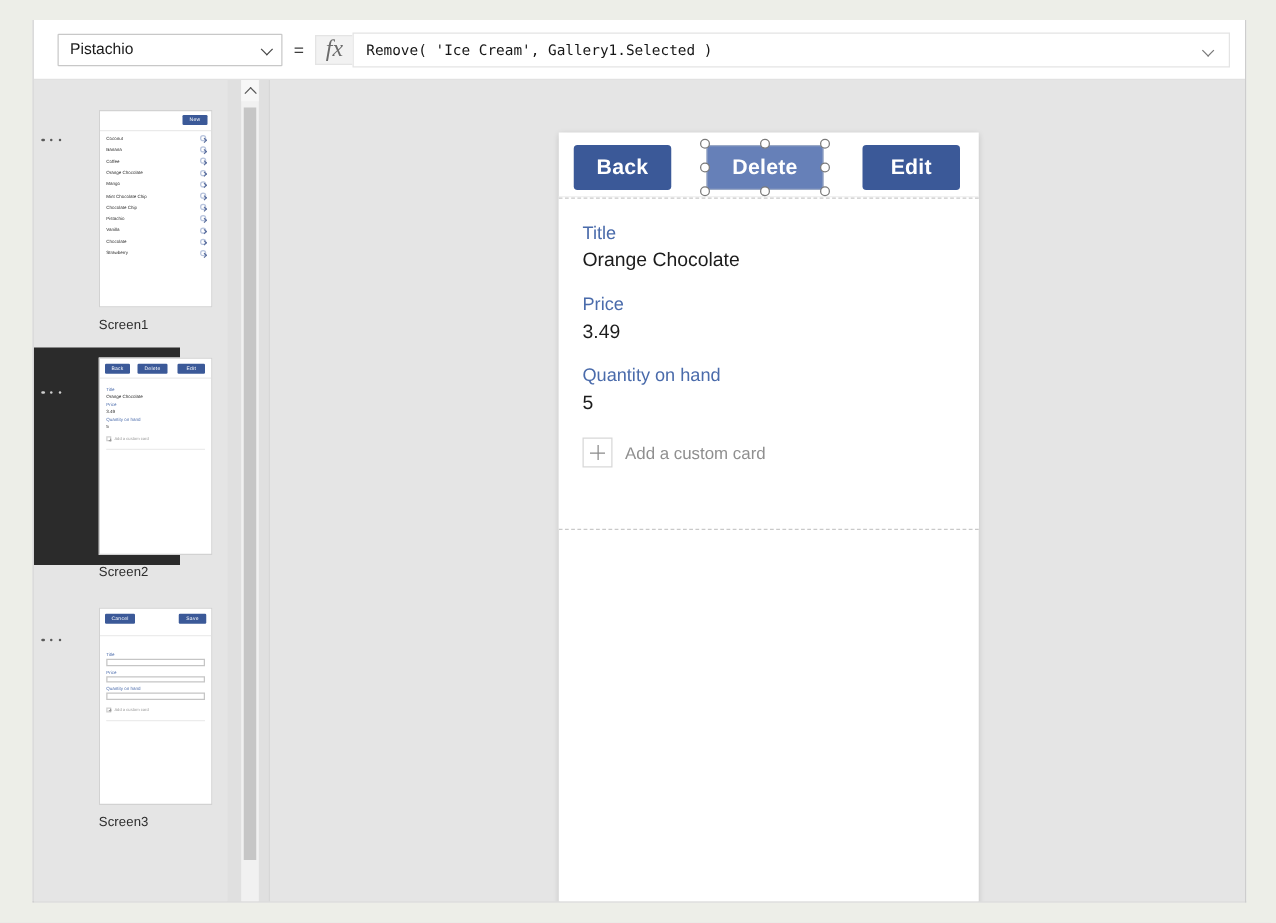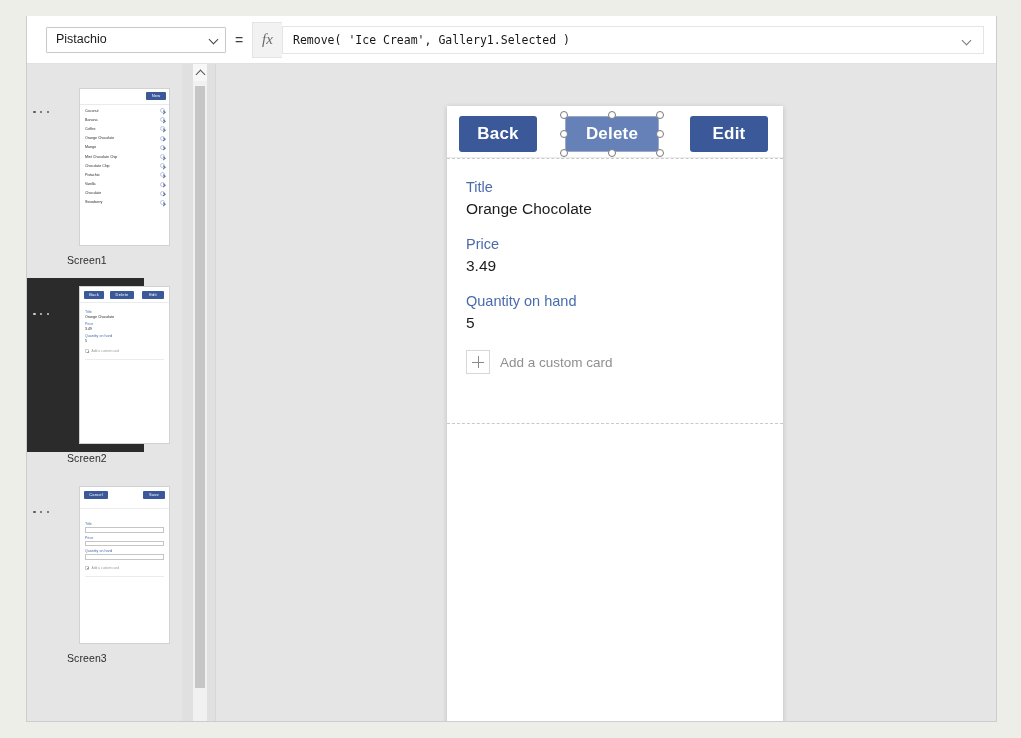--- a/index.html
+++ b/index.html
@@ -60,30 +60,30 @@
     transform: rotate(45deg);
   }
   .eq-sign {
     width: 26px;
     text-align: center;
     font-size: 14px;
     color: #3c3c3c;
     user-select: none;
   }
   .fx-box {
-    width: 30px; height: 36px;
+    width: 30px; height: 24px;
     background: #f2f2f2;
     border: 1px solid #e4e4e4;
     border-right: none;
     display: flex;
     align-items: center;
     justify-content: center;
     font-family: "Liberation Serif", serif;
     font-style: italic;
-    font-size: 15px;
+    font-size: 19px;
     color: #6a6a6a;
   }
   .fx-input {
     flex: 1;
     height: 28px;
     border: 1px solid #e4e4e4;
     background: #ffffff;
     display: flex;
     align-items: center;
     padding: 0 9px 0 10px;
@@ -164,21 +164,21 @@
     position: relative;
     margin-left: 52px;
     width: 91px;
     background: #ffffff;
     border: 1px solid #d2d2d2;
     overflow: hidden;
     cursor: pointer;
     z-index: 3;
   }
   .screen-name {
-    margin-left: 40px;
+    margin-left: 52px;
     margin-top: 8px;
     font-size: 10.5px;
     color: #2d2d2d;
     letter-spacing: .1px;
   }
 
   
   .mini-bar {
     height: 16px;
     position: relative;

